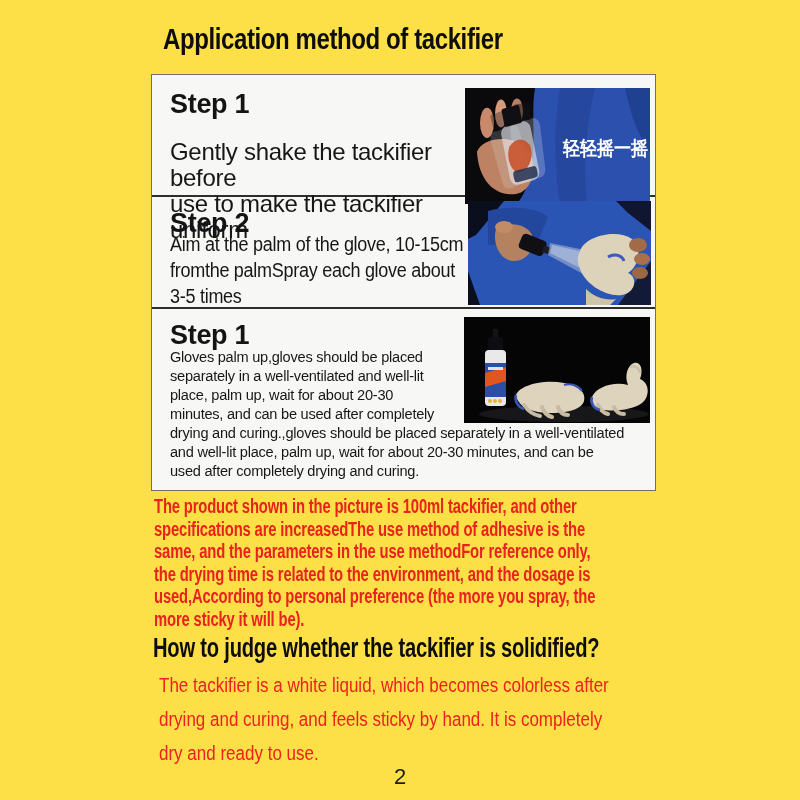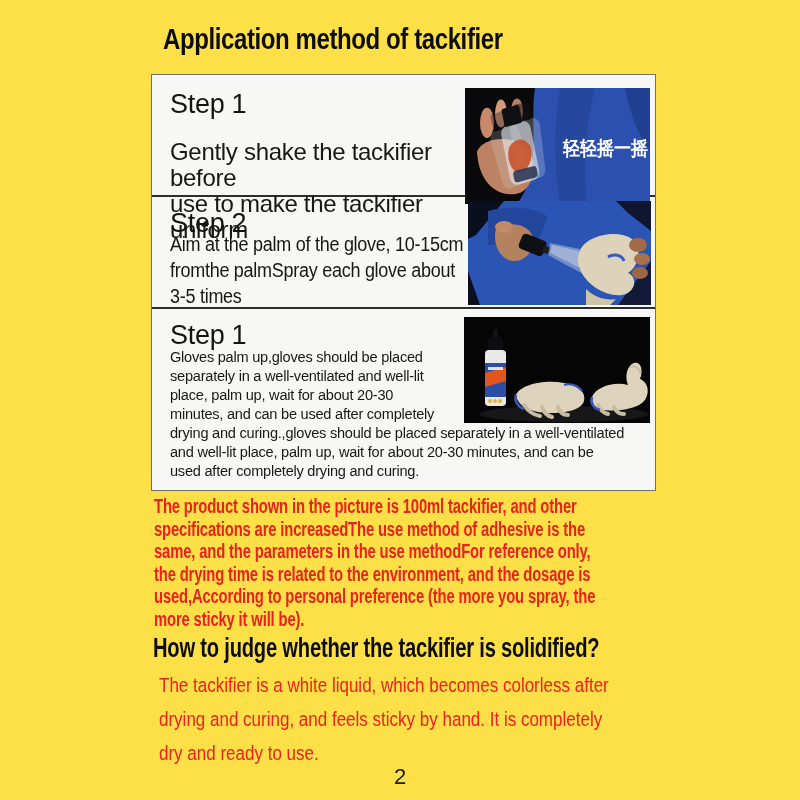--- a/index.html
+++ b/index.html
@@ -15,21 +15,21 @@
   }
   .steps-box {
     position:absolute; left:151px; top:74px; width:505px; height:417px;
     background:#f7f7f5; border:1px solid #6f6f6f;
   }
   .step-section { position:relative; width:100%; }
   .step-section.s1 { height:122px; border-bottom:2px solid #2e2e2e; }
   .step-section.s2 { height:112px; border-bottom:2px solid #2e2e2e; }
   .step-section.s3 { height:179px; }
   .step-label {
-    position:absolute; left:18px; font-size:27px; font-weight:400; color:#141414;
+    position:absolute; left:18px; font-size:27px; font-weight:700; color:#141414;
     white-space:nowrap; letter-spacing:-0.3px;
   }
   .s1 .step-label { top:14px; }
   .s2 .step-label { top:11px; }
   .s3 .step-label { top:11px; }
   .step-text {
     position:absolute; left:18px; color:#171717; white-space:pre-line;
     transform-origin:left top;
   }
   .s1 .step-text { top:52px; font-size:24px; line-height:26px; letter-spacing:-0.3px; width:320px;margin-top:12px; }

